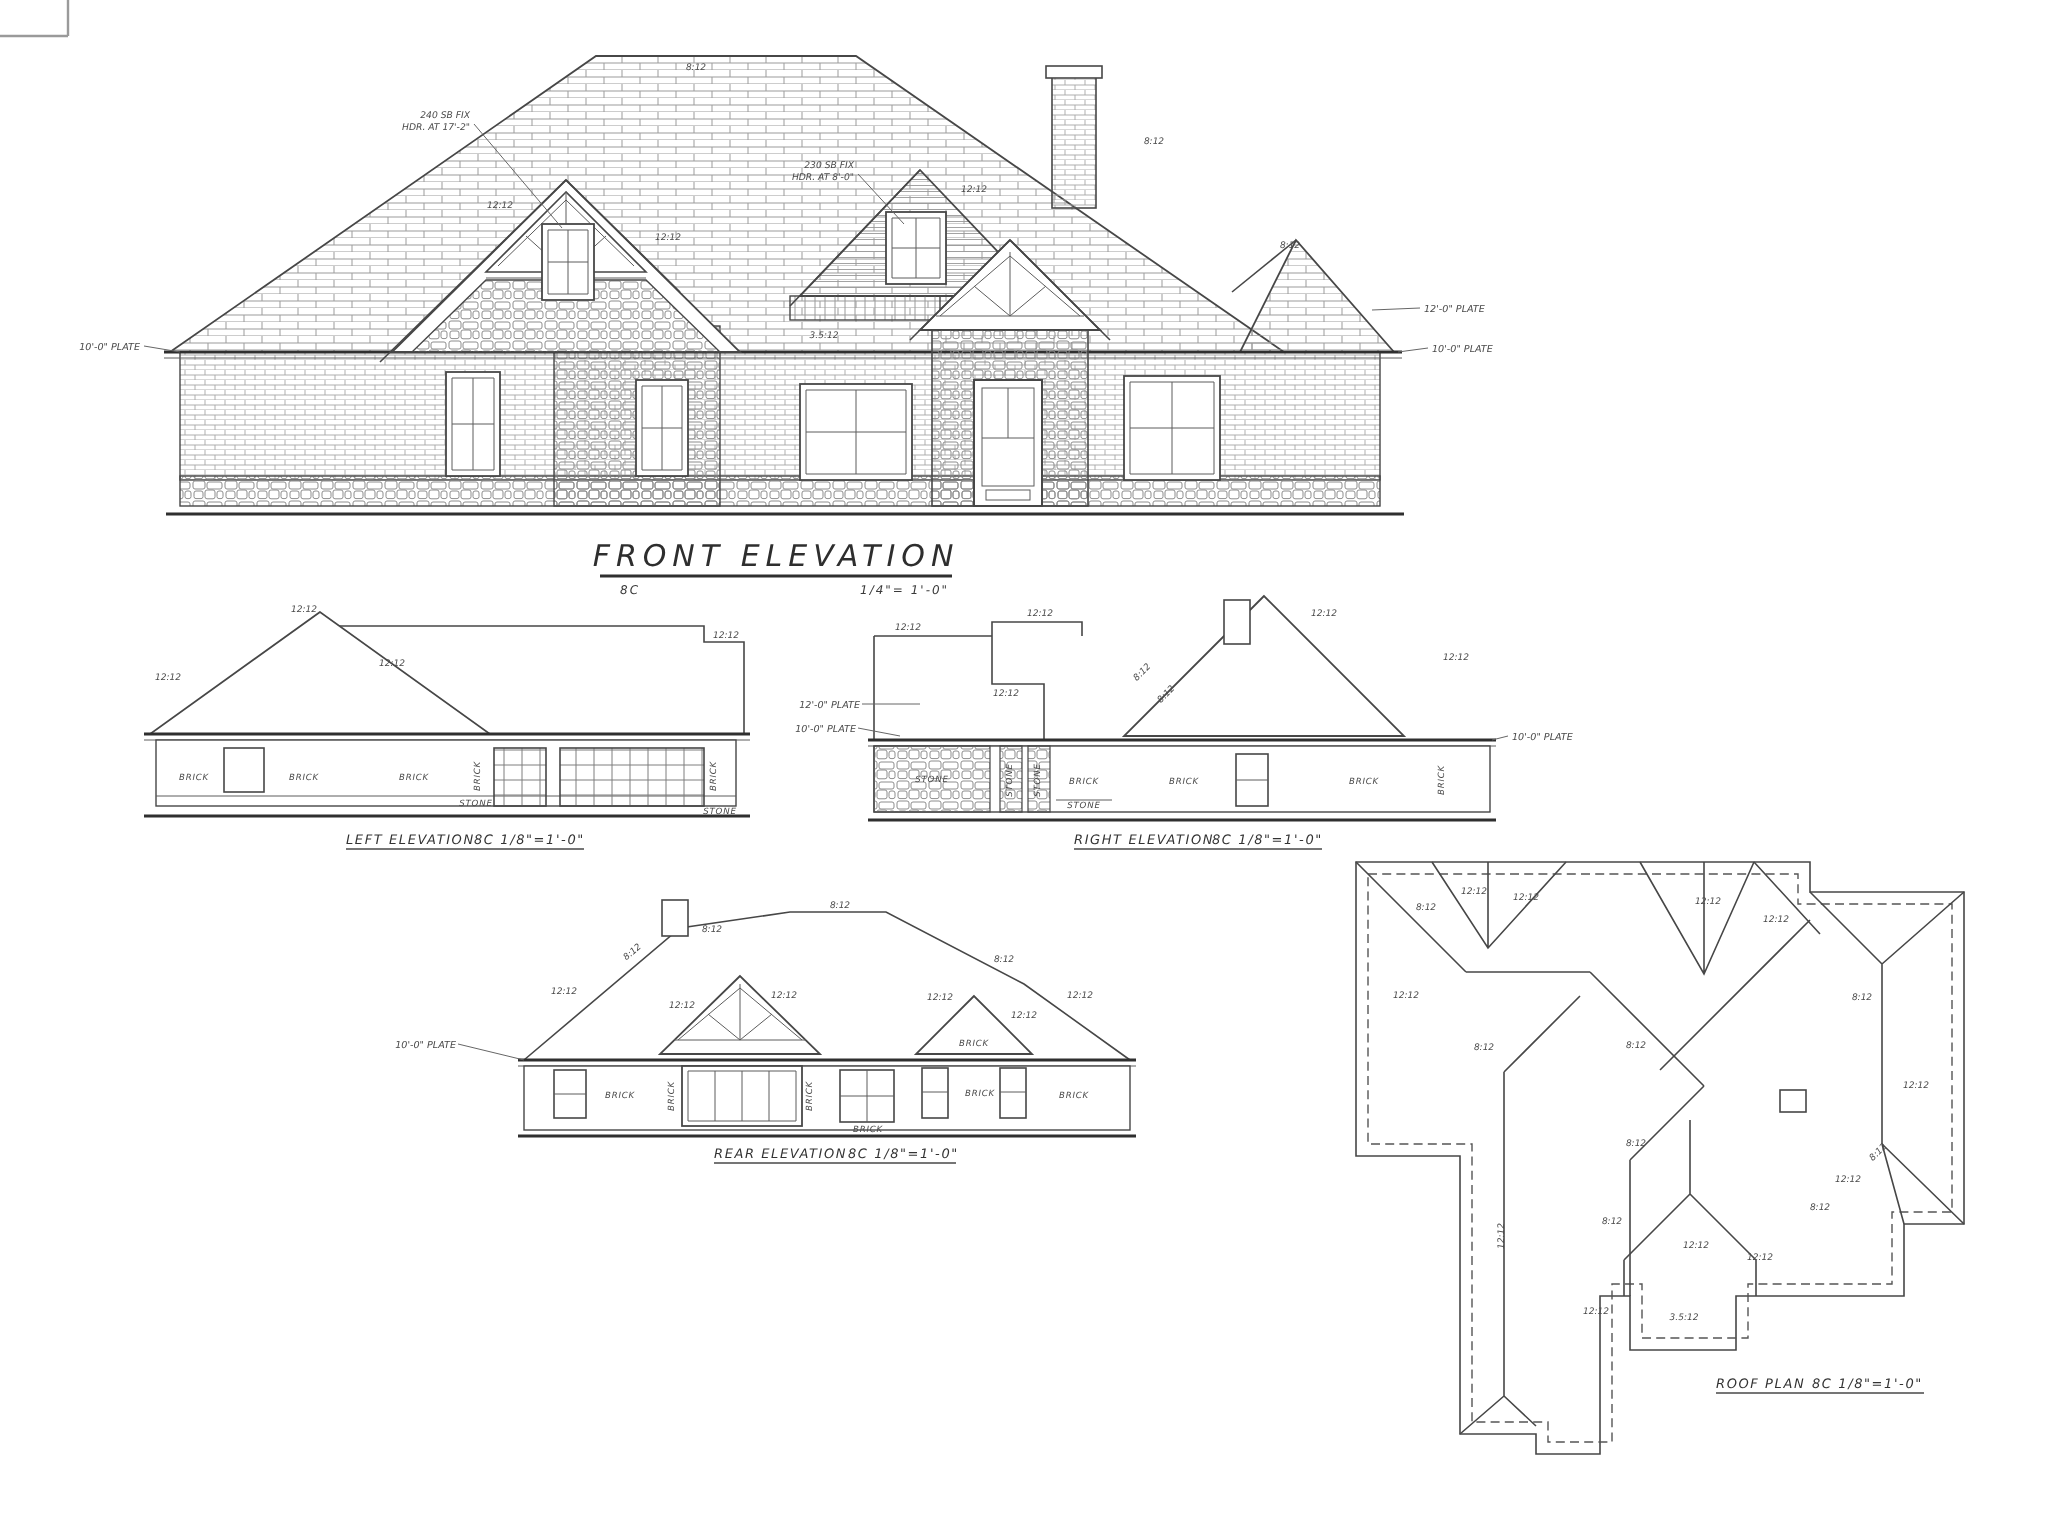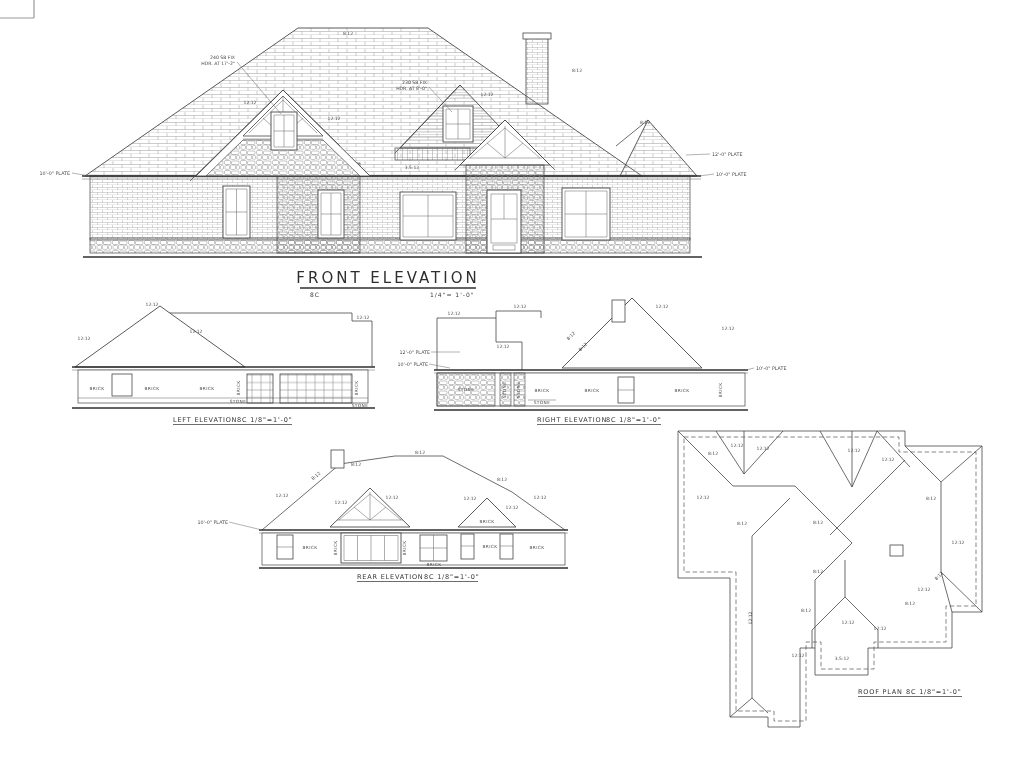--- a/index.html
+++ b/index.html
@@ -1,17 +1,17 @@
 <!DOCTYPE html>
 <html><head>
 <meta charset="utf-8">
 <style>
   html,body{margin:0;padding:0;background:#e9e9e9;}
   .sheet{width:1024px;height:767px;background:#ffffff;position:relative;overflow:hidden;
-         font-family:"Liberation Sans", sans-serif;}
+         font-family:"Liberation Sans", sans-serif;font-style:italic;}
   svg{display:block;}
   .ln{stroke:#474747;stroke-width:.8;fill:none;}
   .lnt{stroke:#5c5c5c;stroke-width:.5;fill:none;}
   .lnh{stroke:#2f2f2f;stroke-width:1.6;fill:none;}
   .dash{stroke:#555;stroke-width:.7;fill:none;stroke-dasharray:4.5 2.6;}
   .ldr{stroke:#666;stroke-width:.5;fill:none;}
   text{fill:#3a3a3a;font-family:"DejaVu Sans", sans-serif;}
   .t-title{font-size:15px;letter-spacing:3px;fill:#2e2e2e;}
   .t-tag{font-size:6px;letter-spacing:1px;}
   .t-sec{font-size:6.5px;letter-spacing:.8px;fill:#333;}

